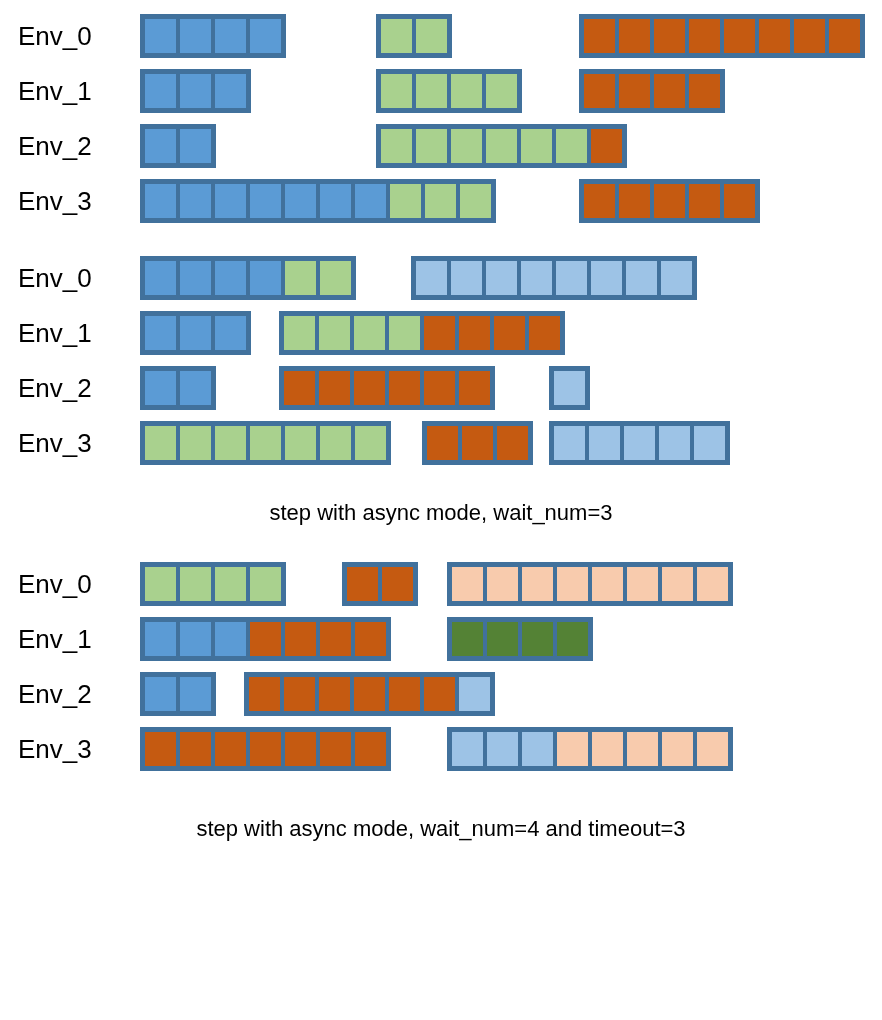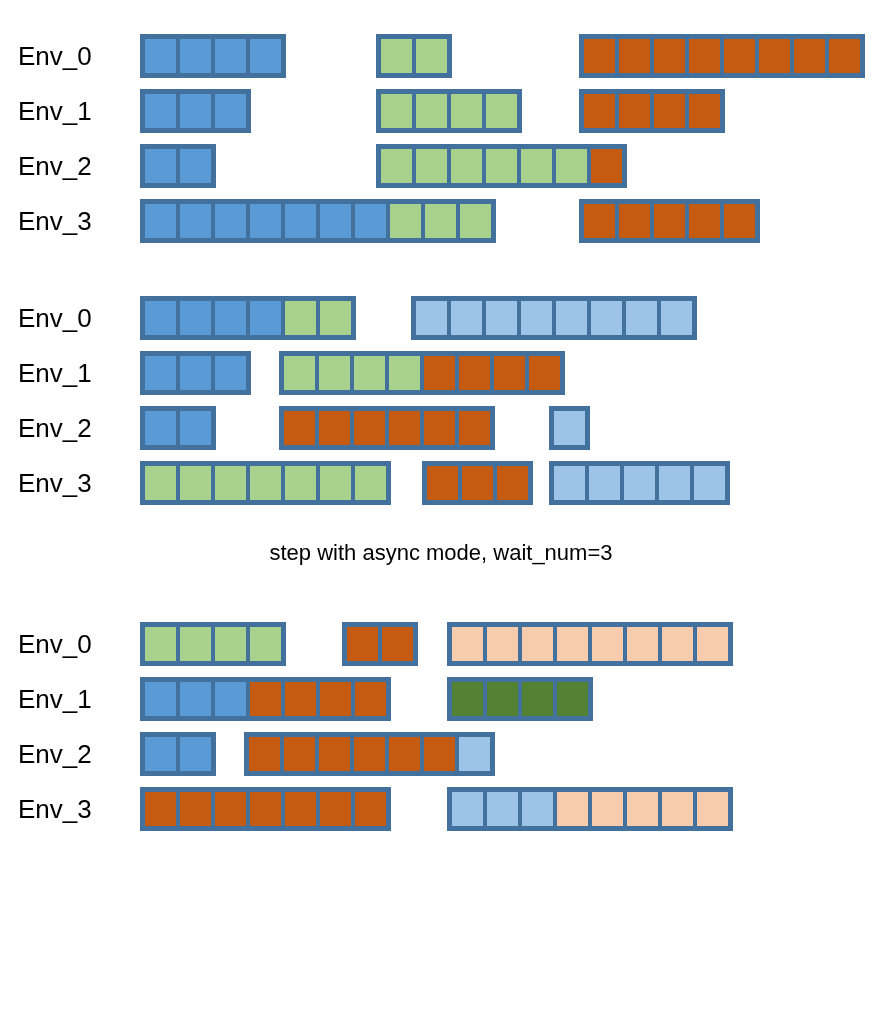--- a/index.html
+++ b/index.html
@@ -15,21 +15,20 @@
     overflow: hidden;
   }
   .diagram {
     position: relative;
     width: 882px;
     height: 1020px;
   }
   .section {
     position: relative;
     width: 882px;
-    margin-top: 20px;
   }
   .row {
     position: relative;
     height: 55px;
   }
   .row-label {
     position: absolute;
     left: 18px;
     top: 50%;
     transform: translateY(-50%);
@@ -351,15 +350,16 @@
               <div class="cell c-lblue" style="width: 31px;"></div>
               <div class="cell c-lblue" style="width: 31px;"></div>
               <div class="cell c-peach" style="width: 31px;"></div>
               <div class="cell c-peach" style="width: 31px;"></div>
               <div class="cell c-peach" style="width: 31px;"></div>
               <div class="cell c-peach" style="width: 31px;"></div>
               <div class="cell c-peach" style="width: 31px;"></div>
             </div>
           </div>
         </div>
+        <div class="caption cap-3">step with async mode, wait_num=4 and timeout=3</div>
       </div>
     </div>
 </div>
 
 </body></html>

